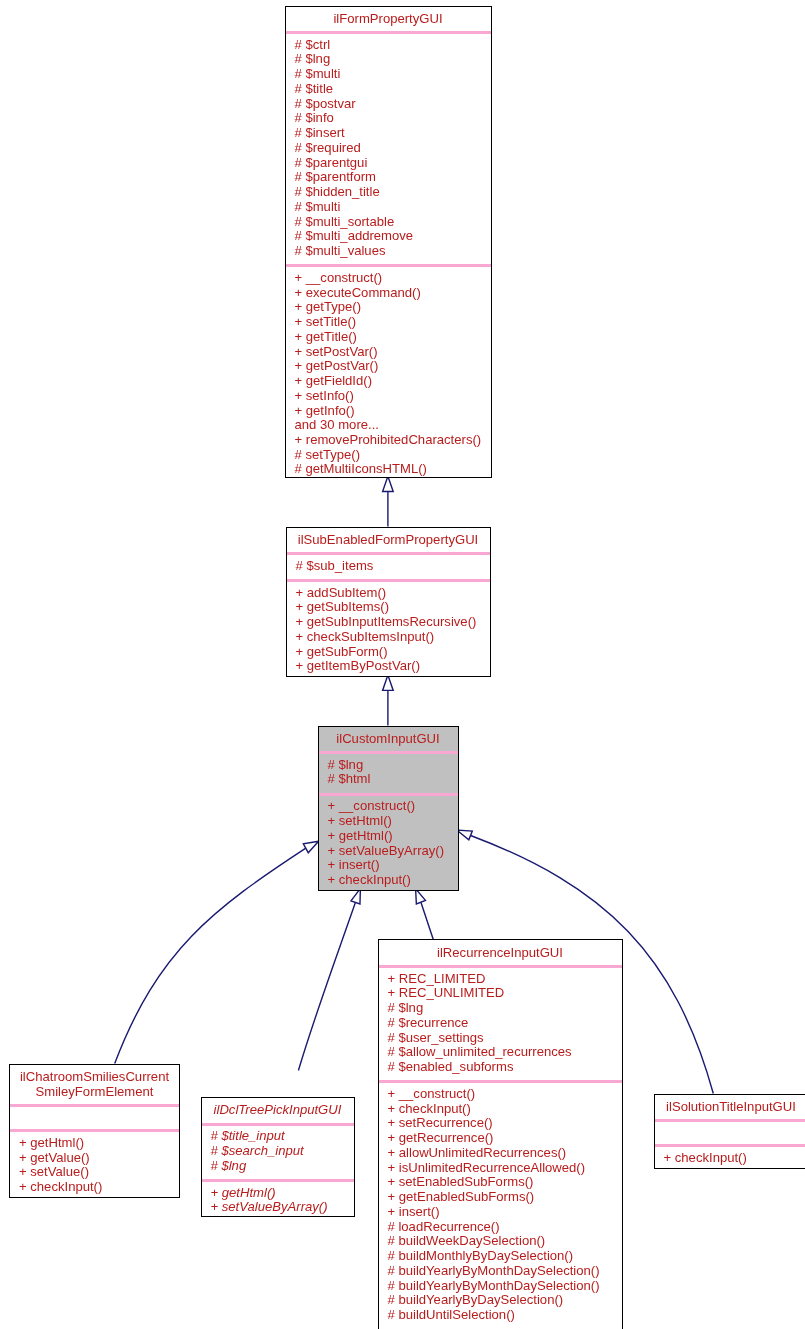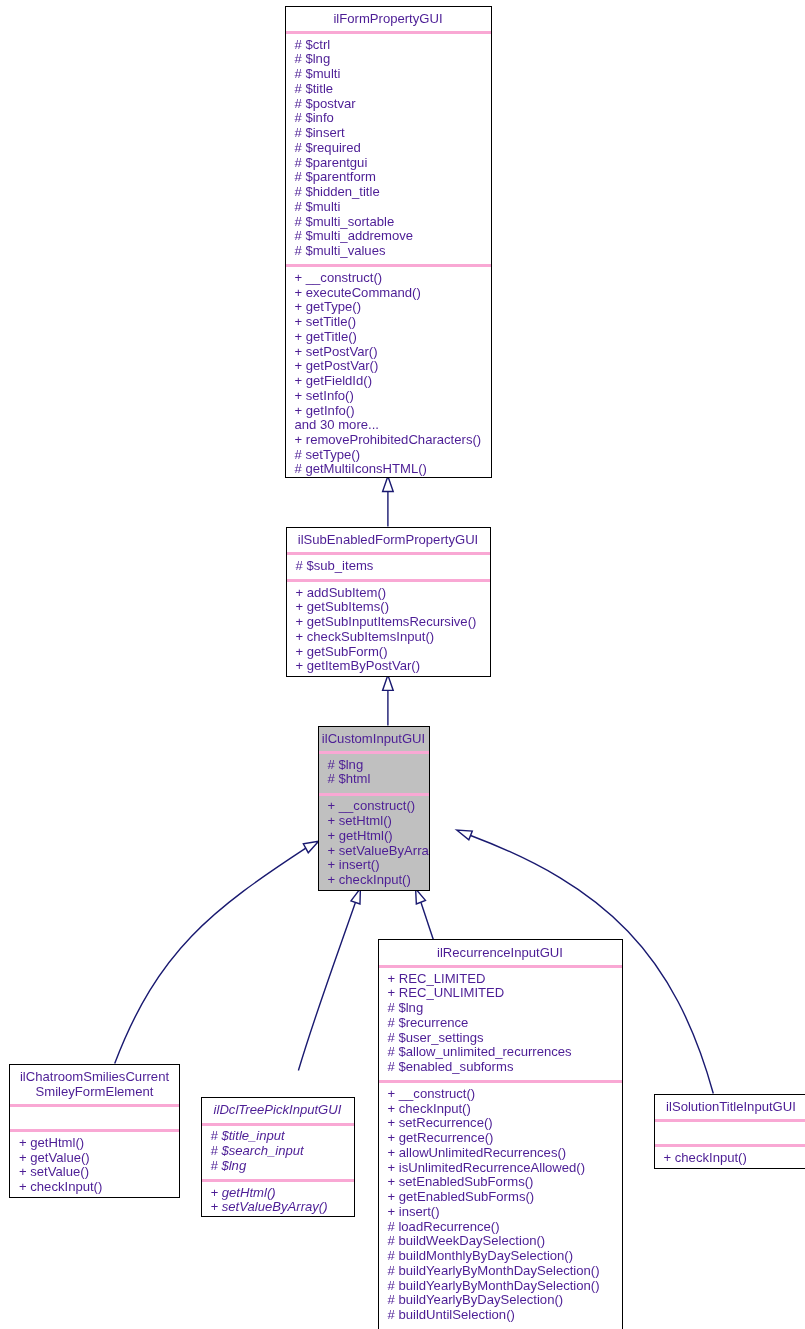--- a/index.html
+++ b/index.html
@@ -5,21 +5,21 @@
 <style>
   html,body{margin:0;padding:0;background:#ffffff;}
   body{width:805px;height:1329px;overflow:hidden;
        font-family:"Liberation Sans",sans-serif;
        -webkit-font-smoothing:antialiased;}
   #diagram{position:relative;width:805px;height:1329px;background:#ffffff;}
   svg.edges{position:absolute;left:0;top:0;width:805px;height:1329px;}
   svg.edges .edge{fill:none;stroke:#191970;stroke-width:1.4;}
   svg.edges .arrowhead{fill:#ffffff;stroke:#191970;stroke-width:1.4;stroke-linejoin:miter;}
   .node{position:absolute;box-sizing:border-box;border:1px solid #000000;
-        background:#ffffff;font-size:13.1px;color:#4c1d95;overflow:hidden;}
+        background:#ffffff;font-size:13.1px;color:#b91c1c;overflow:hidden;}
   .node.hl{background:#c0c0c0;}
   .title{text-align:center;line-height:14.95px;padding-top:5.2px;padding-bottom:4.5px;}
   .tline{white-space:nowrap;transform:translateZ(0);}
   .sect{border-top:3px solid #f9a8d4;padding-top:3.6px;padding-bottom:5.6px;}
   .sect.empty{height:25.2px;padding:0;box-sizing:border-box;}
   .row{transform:translateZ(0);line-height:14.73px;padding-left:9px;white-space:nowrap;}
 </style>
 </head>
 <body>
 
@@ -89,21 +89,21 @@
     <div class="sect">
       <div class="row">+ addSubItem()</div>
       <div class="row">+ getSubItems()</div>
       <div class="row">+ getSubInputItemsRecursive()</div>
       <div class="row">+ checkSubItemsInput()</div>
       <div class="row">+ getSubForm()</div>
       <div class="row">+ getItemByPostVar()</div>
     </div>
   </div>
 
-  <div class="node hl" style="left: 317.5px; top: 725.5px; width: 112px; height: 165px; background: rgb(192, 192, 192);">
+  <div class="node hl" style="left: 317.5px; top: 725.5px; width: 141px; height: 165px; background: rgb(192, 192, 192);">
     <div class="title">
       <div class="tline">ilCustomInputGUI</div>
     </div>
     <div class="sect">
       <div class="row"># $lng</div>
       <div class="row"># $html</div>
     </div>
     <div class="sect">
       <div class="row">+ __construct()</div>
       <div class="row">+ setHtml()</div>

